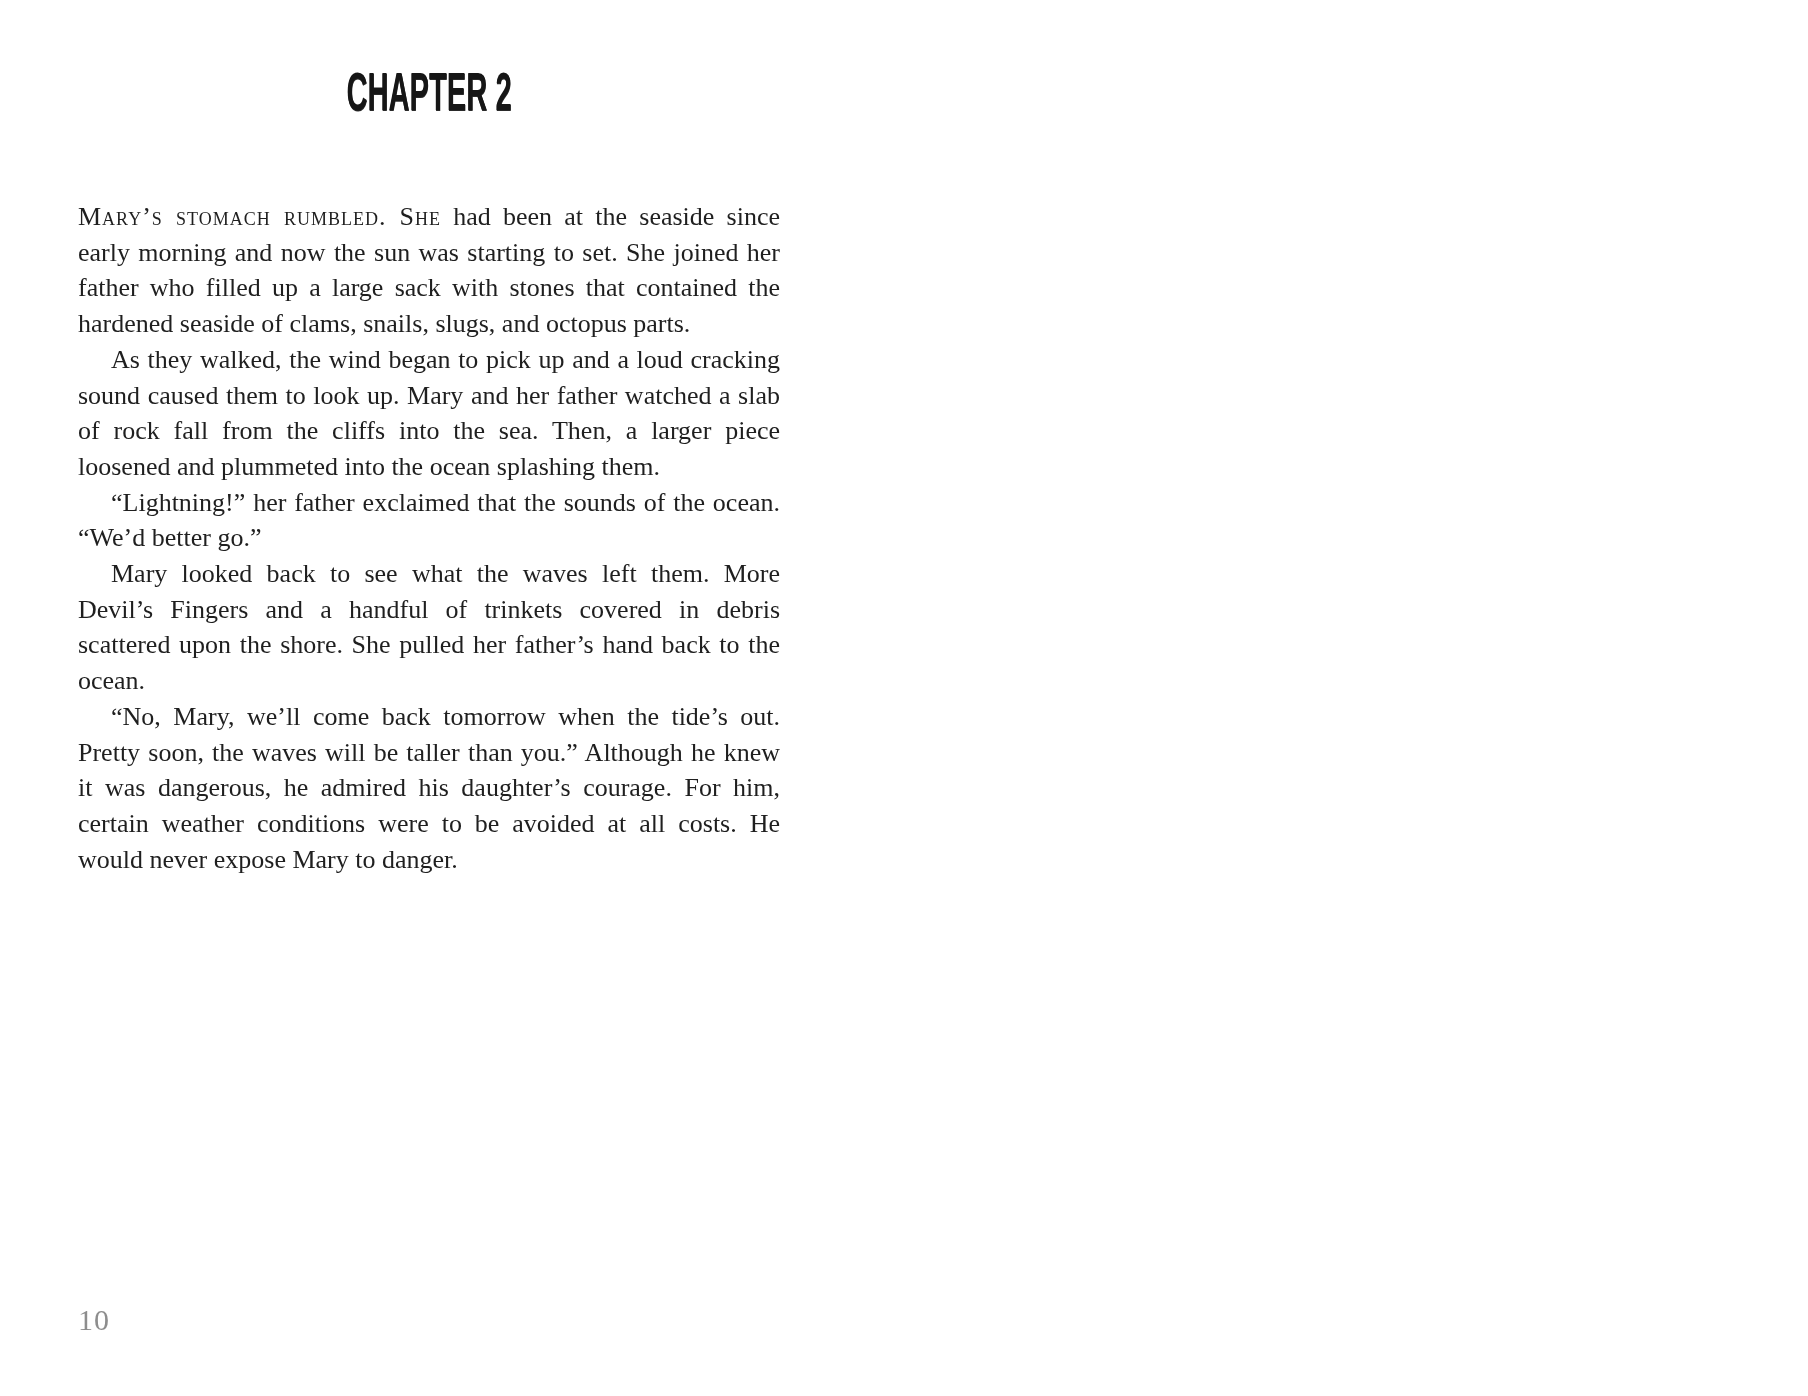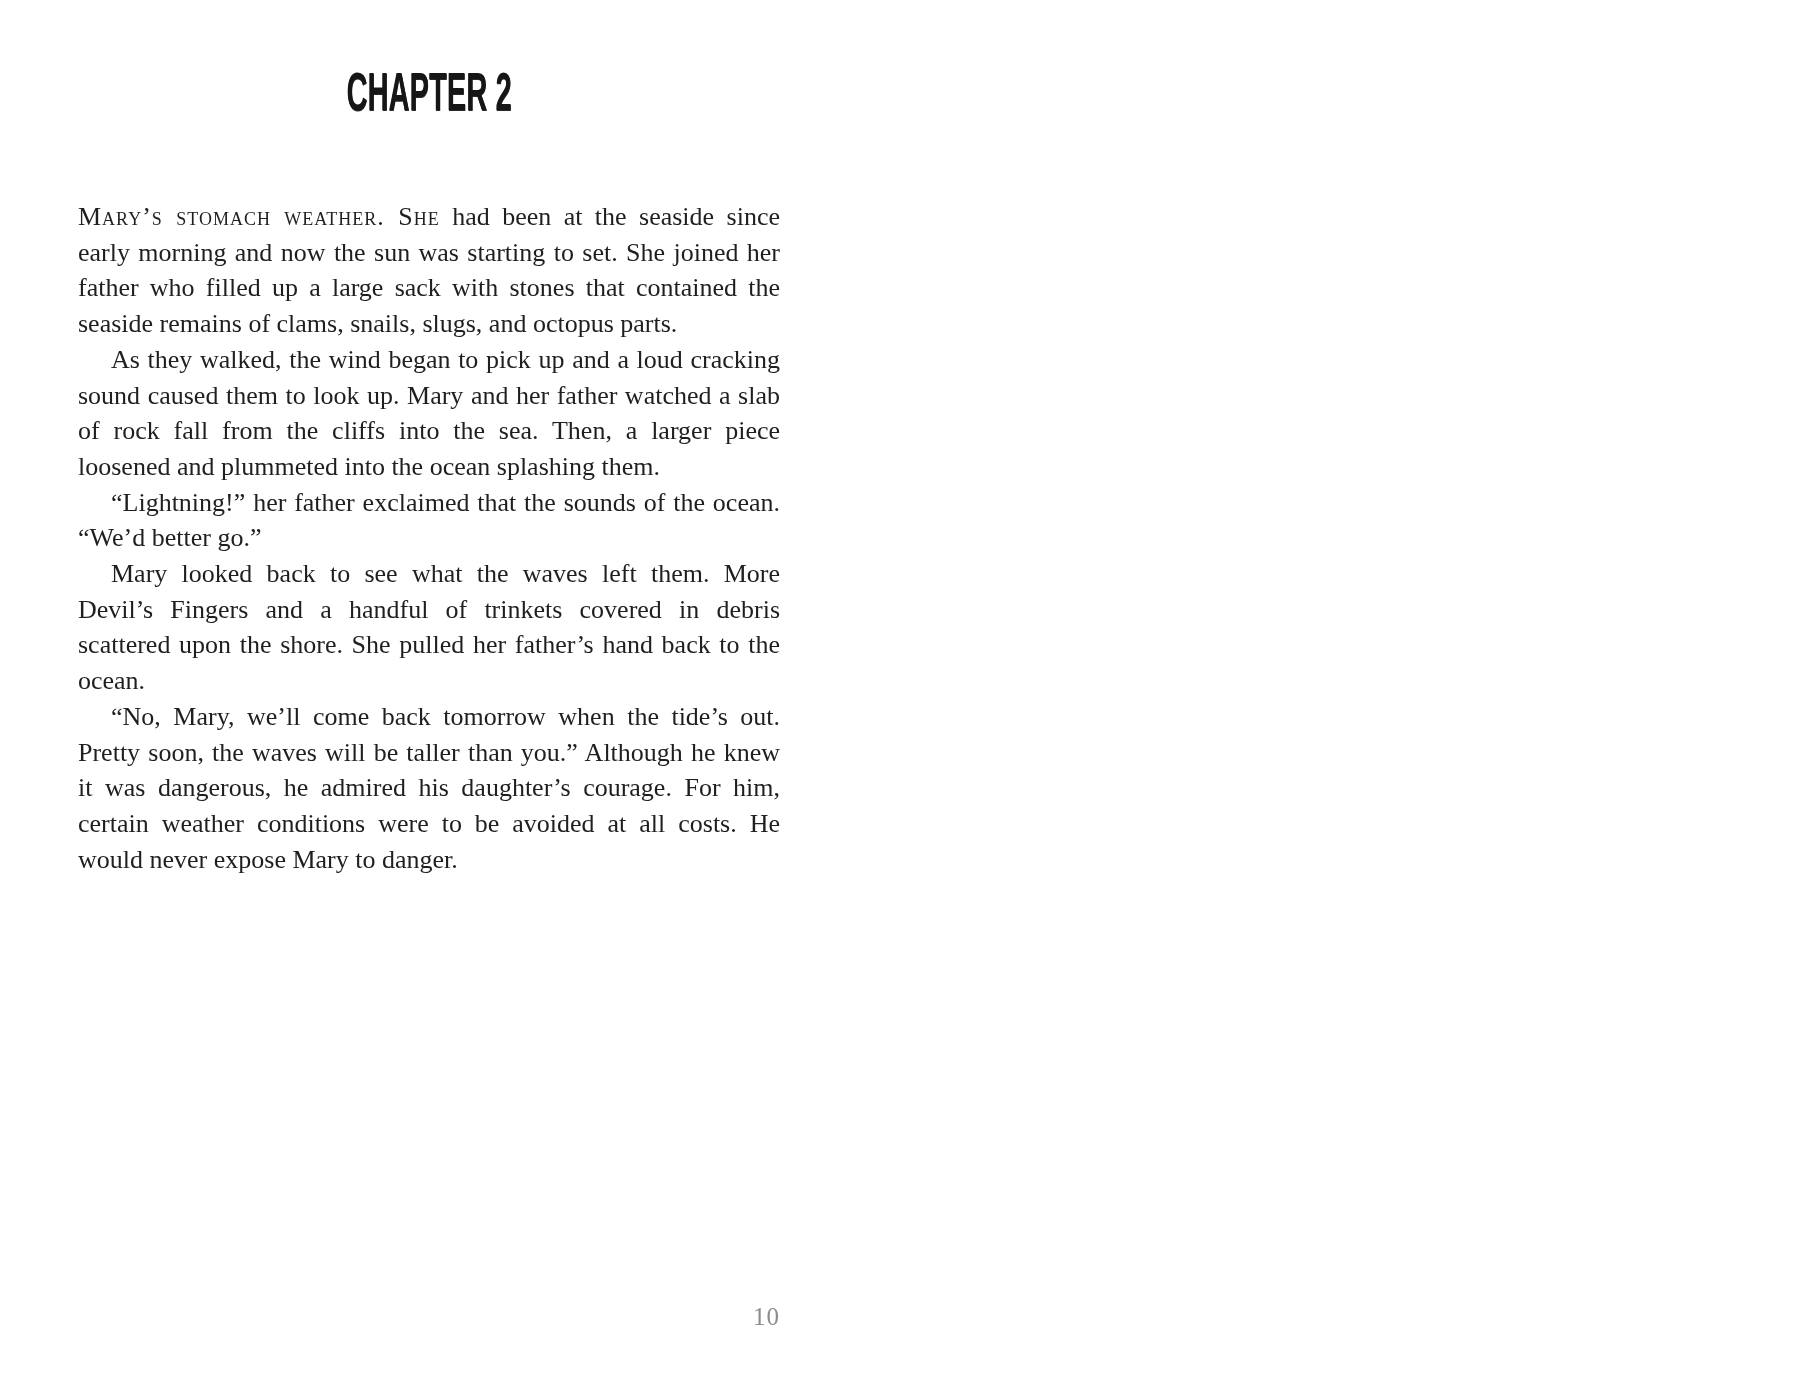--- a/index.html
+++ b/index.html
@@ -62,39 +62,39 @@
   }
   .body-col p.indent { text-indent: 33px; }
   .lead {
     font-variant: small-caps;
     font-variant-caps: small-caps;
     letter-spacing: 1px;
   }
   .folio {
     position: absolute;
     top: 1303px;
-    text-align: right;
-    font-size: 25px;
+    text-align: left;
+    font-size: 30px;
     color: #8d8d8d;
     letter-spacing: 1px;
   }
   .folio-left  { left: 78px;  width: 702px; }
 </style>
 </head>
 <body>
 
 <div class="spread">
 
   <section class="page page-left">
     <div class="heading-wrap">
       <h1 class="chapter-heading">CHAPTER 2</h1>
     </div>
 
     <div class="body-col body-left">
-      <p class="first"><span class="lead">Mary’s stomach weather. She</span><span> had been at the seaside since early morning and now the sun was starting to set. She joined her father who filled up a large sack with stones that contained the seaside remains of clams, snails, slugs, and octopus parts.</span></p>
+      <p class="first"><span class="lead">Mary’s stomach rumbled. She</span><span> had been at the seaside since early morning and now the sun was starting to set. She joined her father who filled up a large sack with stones that contained the hardened seaside of clams, snails, slugs, and octopus parts.</span></p>
       <p class="indent">As they walked, the wind began to pick up and a loud cracking sound caused them to look up. Mary and her father watched a slab of rock fall from the cliffs into the sea. Then, a larger piece loosened and plummeted into the ocean splashing them.</p>
       <p class="indent">“Lightning!” her father exclaimed that the sounds of the ocean. “We’d better go.”</p>
       <p class="indent">Mary looked back to see what the waves left them. More Devil’s Fingers and a handful of trinkets covered in debris scattered upon the shore. She pulled her father’s hand back to the ocean.</p>
       <p class="indent">“No, Mary, we’ll come back tomorrow when the tide’s out. Pretty soon, the waves will be taller than you.” Although he knew it was dangerous, he admired his daughter’s courage. For him, certain weather conditions were to be avoided at all costs. He would never expose Mary to danger.</p>
     </div>
 
     <div class="folio folio-left">10</div>
   </section>
 
   <section class="page page-right">

